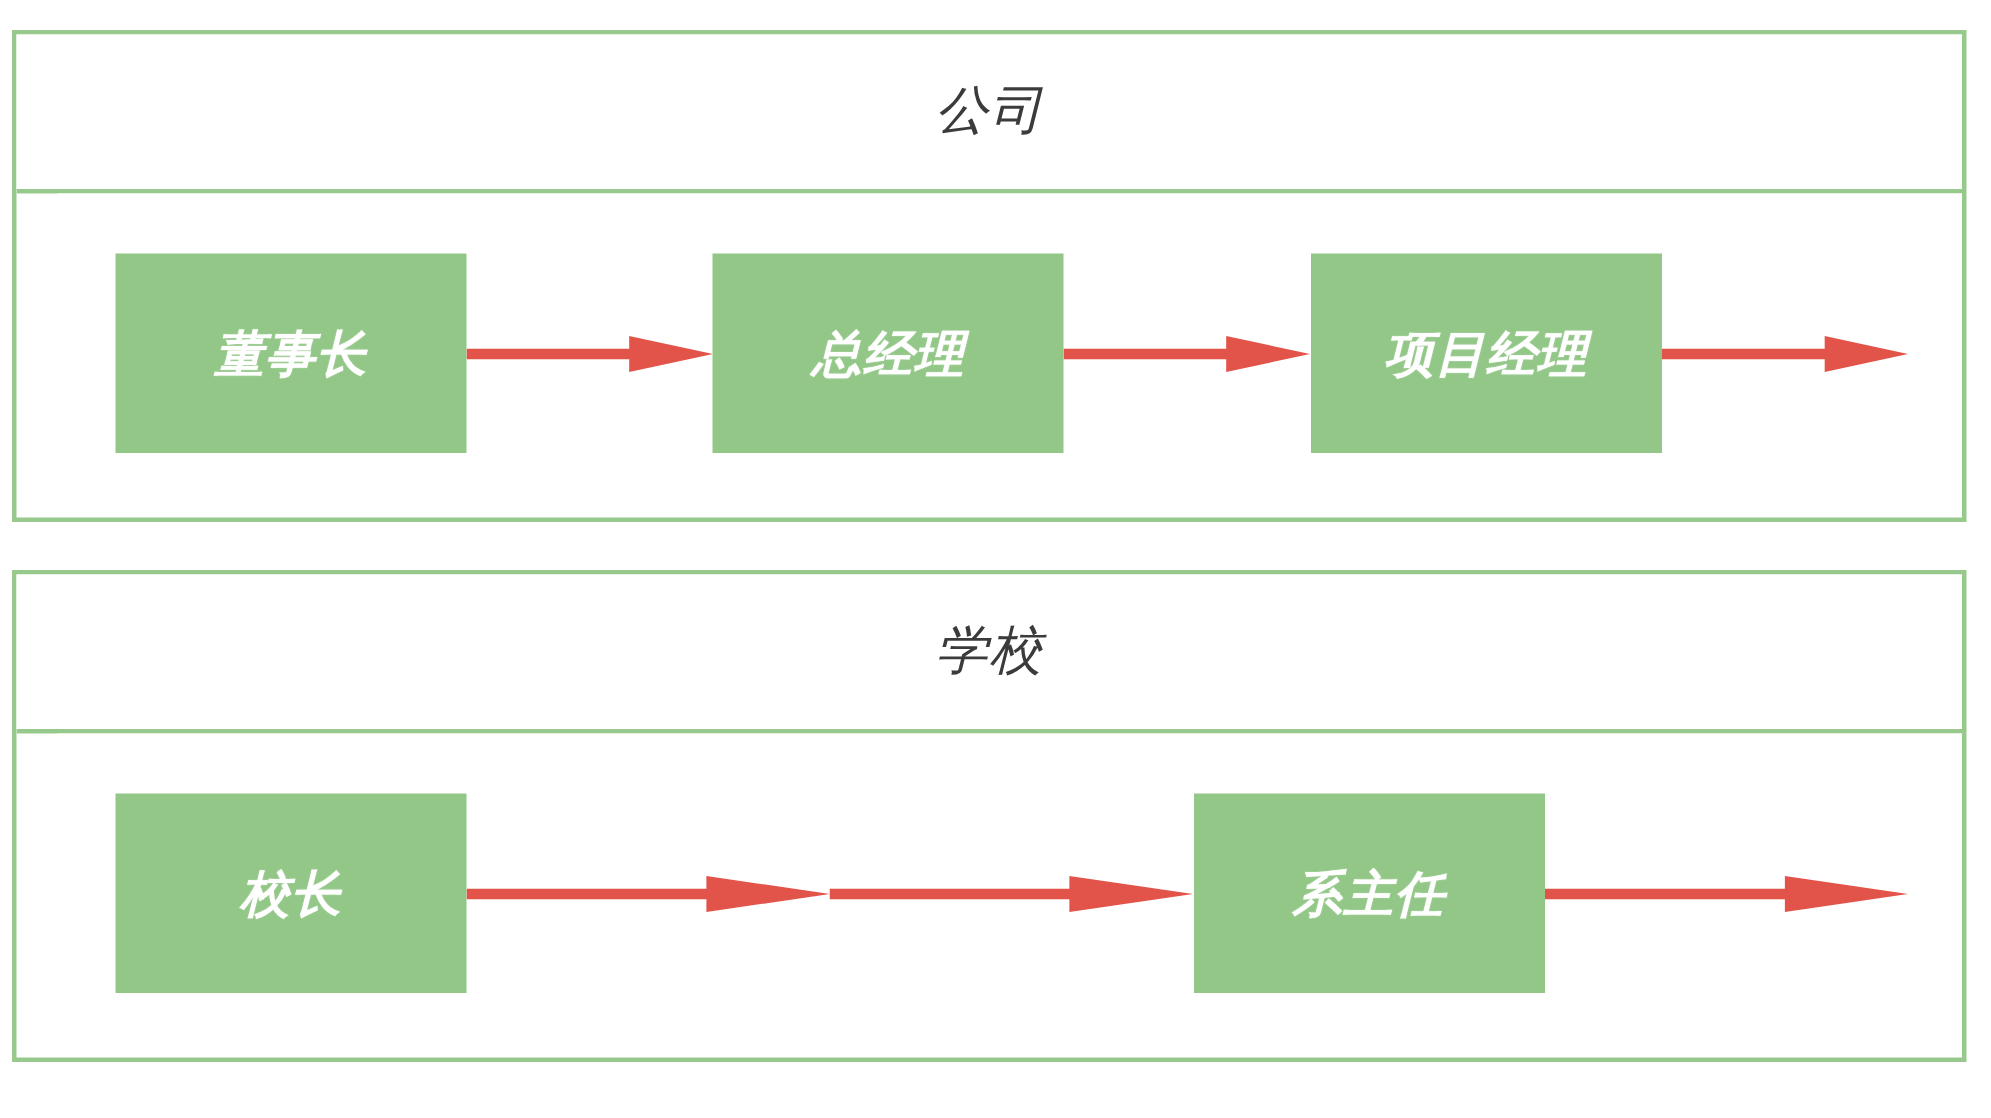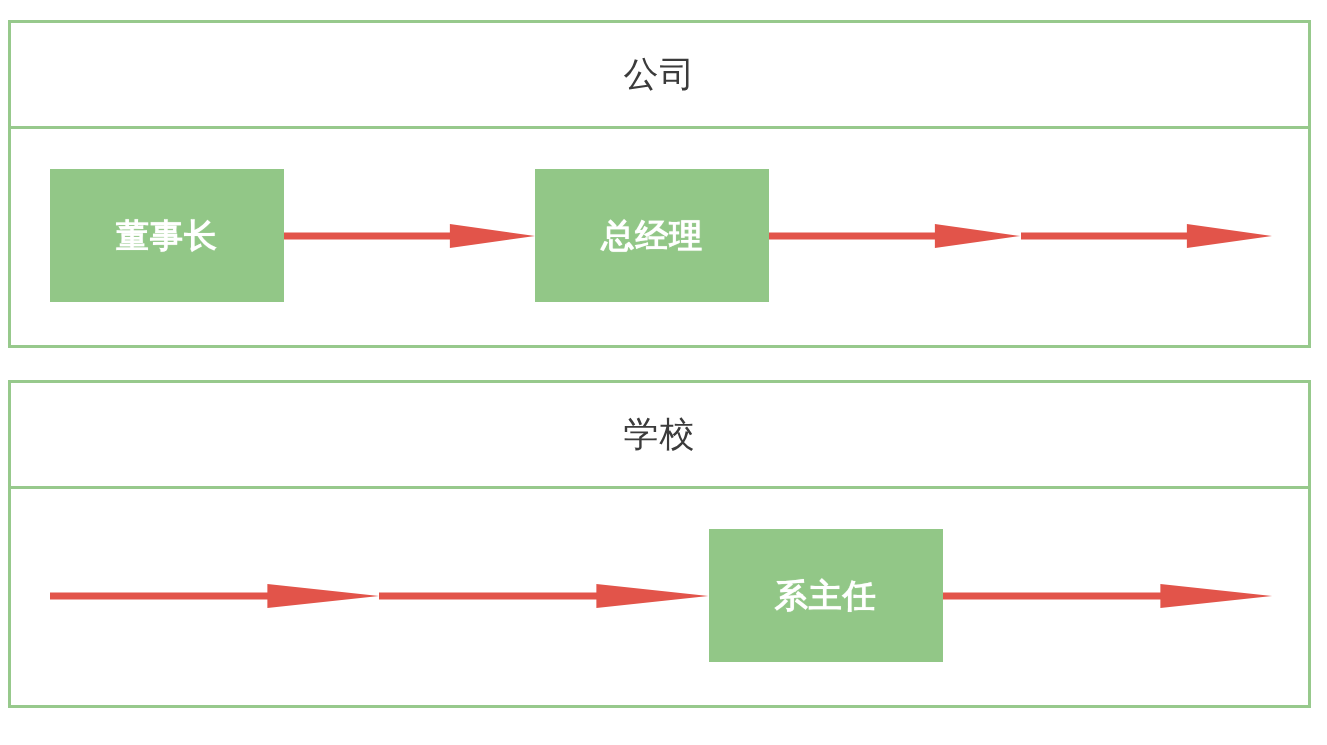--- a/index.html
+++ b/index.html
@@ -12,20 +12,21 @@
     height: 745px;
     font-family: "Liberation Sans", "DejaVu Sans", sans-serif;
     overflow: hidden;
   }
 
   .canvas {
     position: relative;
     width: 1327px;
     height: 523px;
     background: #ffffff;
+    font-style: italic;
   }
 
   
   .panel {
     position: absolute;
     left: 8px;
     width: 1303px;
     box-sizing: border-box;
     border: 3px solid #97c98c;
     background: #ffffff;
@@ -50,20 +51,21 @@
     font-weight: 400;
     letter-spacing: 1px;
     font-family: "DejaVu Sans", "Liberation Sans", sans-serif;
   }
 
   
   .panel-body {
     position: relative;
     height: 213px;
     background: #ffffff;
+    margin-left: 27px;
   }
 
   .flow {
     position: absolute;
     left: 0;
     right: 0;
     top: 0;
     bottom: 0;
     display: flex;
     flex-direction: row;
@@ -143,20 +145,23 @@
 
         <div class="connector">
           <span class="arrow">
             <svg viewBox="0 0 100 26" preserveAspectRatio="none" aria-hidden="true">
               <line x1="0" y1="13" x2="78" y2="13" stroke="#e2544a" stroke-width="7"></line>
               <polygon points="66,1 100,13 66,25" fill="#e2544a"></polygon>
             </svg>
           </span>
         </div>
 
+        <div class="node">
+          <span class="node-label">项目经理</span>
+        </div>
 
         <div class="connector">
           <span class="arrow">
             <svg viewBox="0 0 100 26" preserveAspectRatio="none" aria-hidden="true">
               <line x1="0" y1="13" x2="78" y2="13" stroke="#e2544a" stroke-width="7"></line>
               <polygon points="66,1 100,13 66,25" fill="#e2544a"></polygon>
             </svg>
           </span>
         </div>
 
@@ -167,20 +172,23 @@
 
   <div class="panel panel-2">
 
     <div class="panel-header">
       <div class="panel-title">学校</div>
     </div>
 
     <div class="panel-body">
       <div class="flow">
 
+        <div class="node">
+          <span class="node-label">校长</span>
+        </div>
 
         <div class="connector">
           <span class="arrow">
             <svg viewBox="0 0 100 26" preserveAspectRatio="none" aria-hidden="true">
               <line x1="0" y1="13" x2="78" y2="13" stroke="#e2544a" stroke-width="7"></line>
               <polygon points="66,1 100,13 66,25" fill="#e2544a"></polygon>
             </svg>
           </span>
         </div>
 

